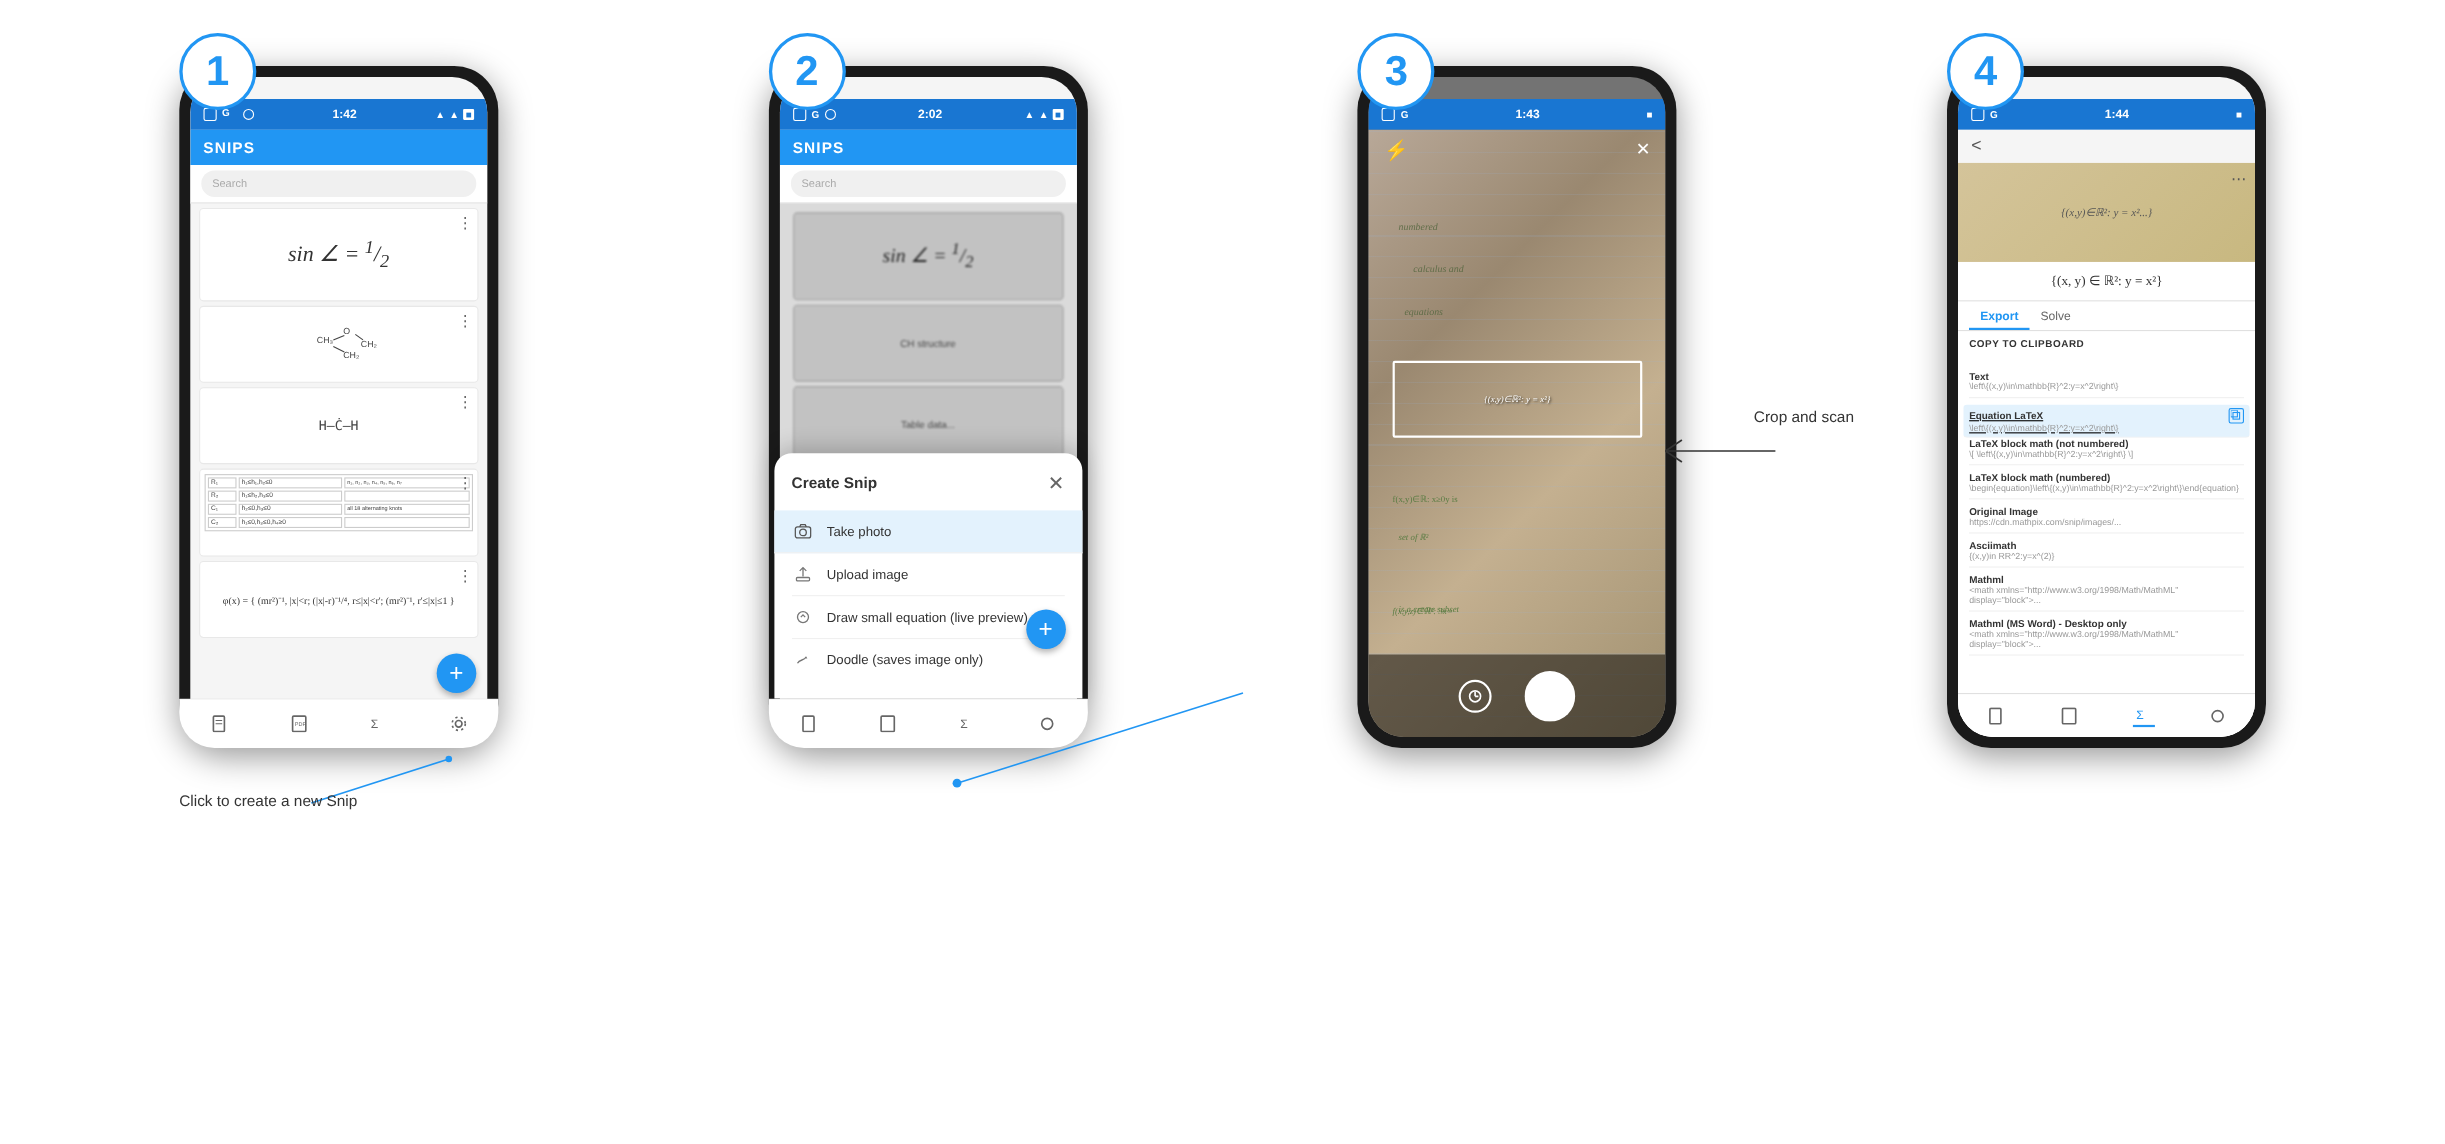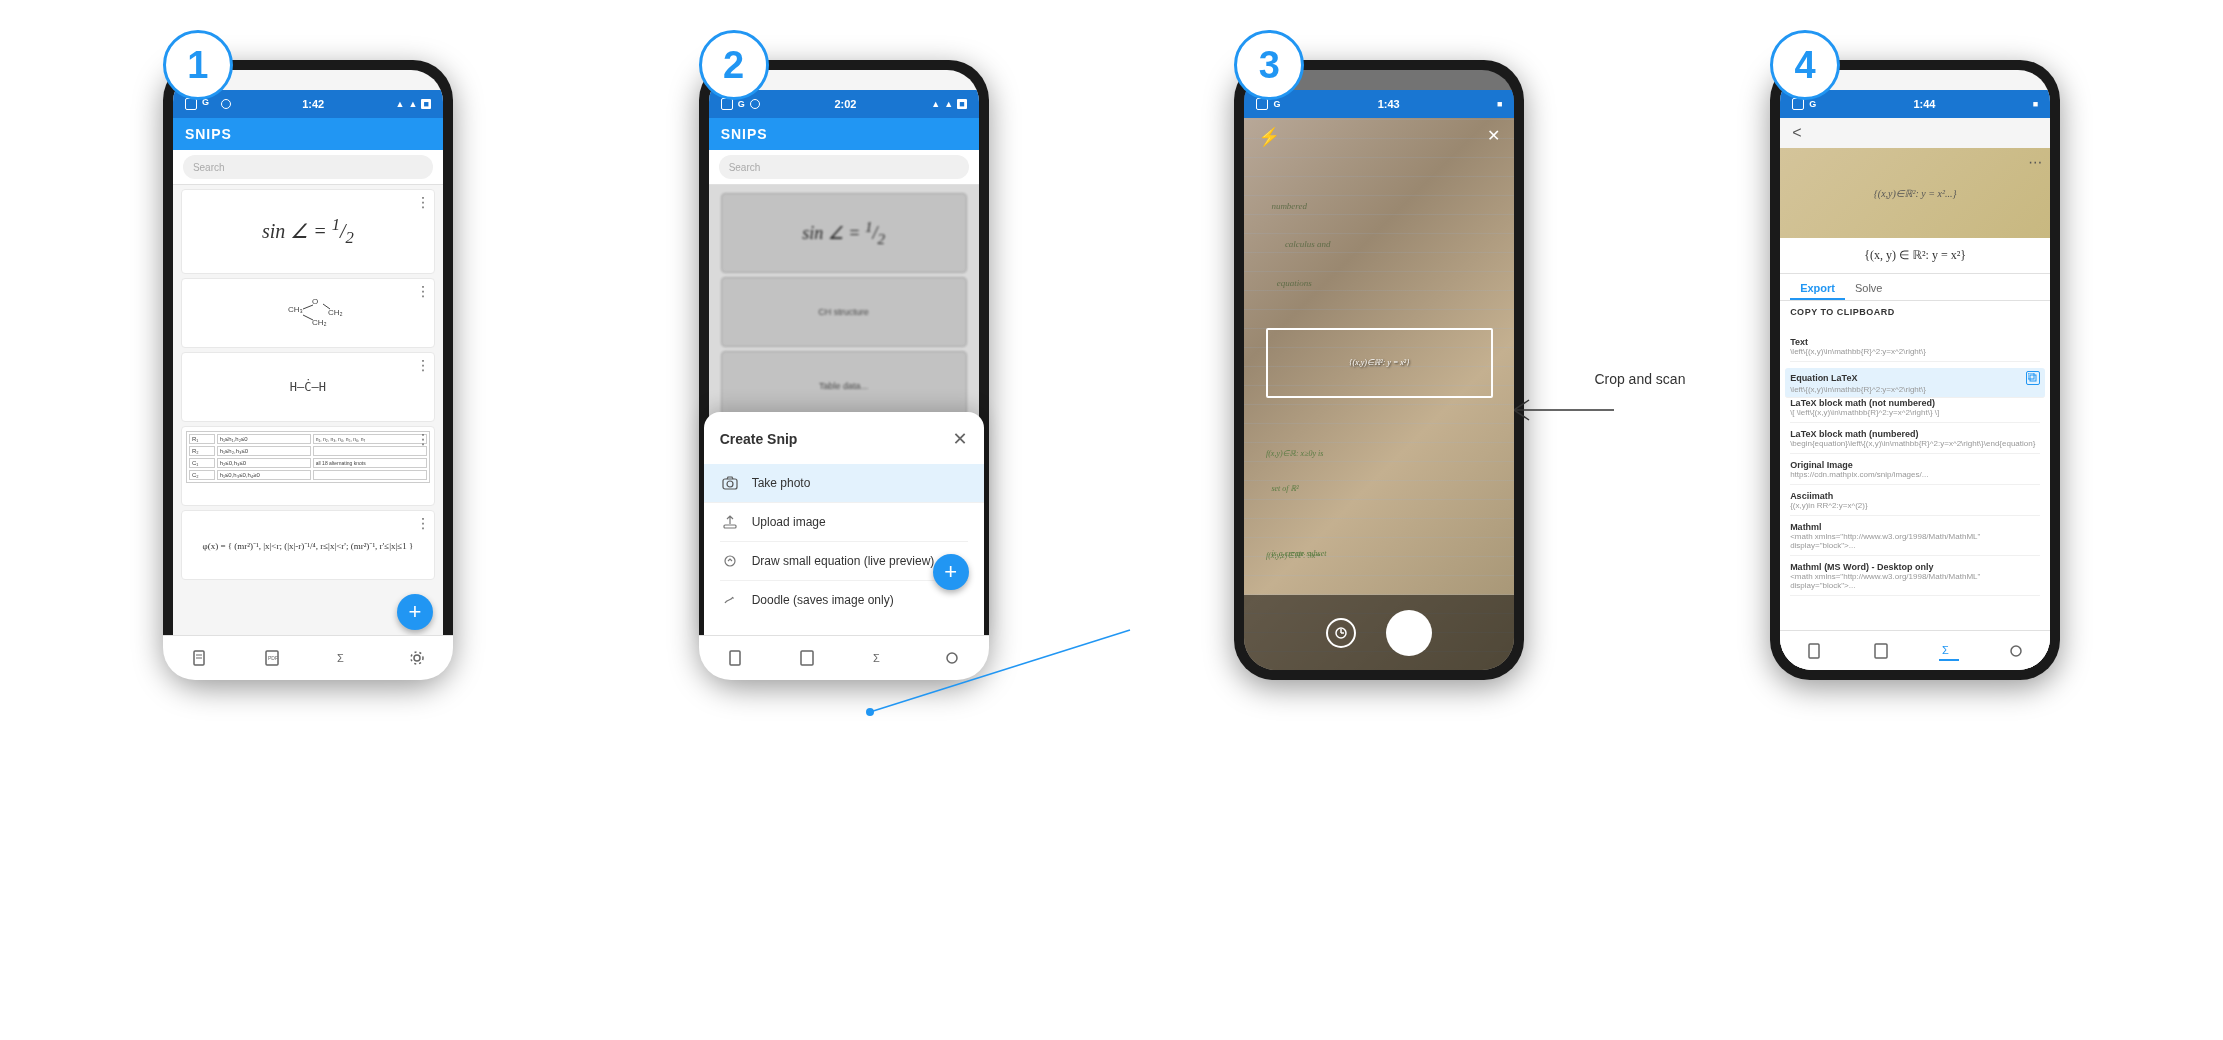--- a/index.html
+++ b/index.html
@@ -303,20 +303,21 @@
     }
     .result-row-value {
       font-size: 8px;
       color: #999;
     }
     .result-row-highlighted {
       background: #e3f2fd;
       border-radius: 3px;
       padding: 3px 5px;
       margin: 0 -5px;
+      text-decoration: underline;
     }
     .result-bottom-nav {
       height: 40px;
       background: white;
       border-top: 1px solid #e0e0e0;
       display: flex;
       align-items: center;
       justify-content: space-around;
       flex-shrink: 0;
     }
@@ -491,20 +492,28 @@
           <div class="bottom-nav-icon">
             <svg width="16" height="16" viewBox="0 0 16 16">
                 <circle cx="8" cy="8" r="3" fill="none" stroke="#666" stroke-width="1.5"></circle>
                 <circle cx="8" cy="8" r="6" fill="none" stroke="#666" stroke-width="1.5" stroke-dasharray="2,3"></circle>
               </svg>
           </div>
         </div>
       </div>
     </div>
 
+    <div style="margin-top:10px; position:relative; display:flex; flex-direction:column; align-items:flex-start; width:290px;">
+
+      <svg width="290" height="50" viewBox="0 0 290 50" style="overflow:visible;">
+        <line x1="245" y1="0" x2="120" y2="40" stroke="#2196F3" stroke-width="1.5"></line>
+        <circle cx="245" cy="0" r="3" fill="#2196F3"></circle>
+      </svg>
+      <div class="annotation-text" style="margin-top:-20px; font-size:14px; color:#333;">Click to create a new Snip</div>
+    </div>
   </div>
 
   <div class="step-wrapper">
     <div class="step-number">2</div>
     <div class="phone-frame">
       <div class="phone-screen">
 
         <div class="phone-status-bar">
           <div class="status-left">
             <div style="background:transparent; border: 1.5px solid white; border-radius:2px; width:12px; height:12px;"></div>
@@ -644,21 +653,21 @@
           <div style="position:absolute; top:15%; left:10%; color:rgba(80,100,60,0.8); font-size:9px; font-style:italic; font-family:'Times New Roman',serif;">numbered</div>
           <div style="position:absolute; top:22%; left:15%; color:rgba(80,100,60,0.8); font-size:9px; font-style:italic; font-family:'Times New Roman',serif;">calculus and</div>
           <div style="position:absolute; top:29%; left:12%; color:rgba(80,100,60,0.8); font-size:9px; font-style:italic; font-family:'Times New Roman',serif;">equations</div>
 
           <div style="position:absolute; top:38%; left:8%; right:8%; height:70px; border:2px solid white; border-radius:2px;">
             <div style="position:absolute; inset:4px; display:flex; align-items:center; justify-content:center;">
               <span style="font-size:8px; color:white; font-family:'Times New Roman',serif; font-style:italic; text-shadow: 1px 1px 2px rgba(0,0,0,0.8);">{(x,y)∈ℝ²: y = x²}</span>
             </div>
           </div>
 
-          <div style="position:absolute; top:60%; left:8%; color:rgba(80,120,60,0.9); font-size:8px; font-style:italic; font-family:'Times New Roman',serif;">f(x,y)∈ℝ: x≥0y is</div>
+          <div style="position:absolute; top:60%; left:8%; color:rgba(80,120,60,0.9); font-size:8px; font-family:'Times New Roman',serif;">f(x,y)∈ℝ: x≥0y is</div>
           <div style="position:absolute; top:66%; left:10%; color:rgba(80,120,60,0.9); font-size:8px; font-style:italic; font-family:'Times New Roman',serif;">set of ℝ²</div>
           <div style="position:absolute; top:72%; left:8%; color:rgba(80,120,60,0.9); font-size:8px; font-style:italic; font-family:'Times New Roman',serif;margin-top:36px;">f(x,y,z)∈ℝ³: 3x=</div>
           <div style="position:absolute; top:78%; left:10%; color:rgba(80,120,60,0.9); font-size:8px; font-style:italic; font-family:'Times New Roman',serif;">is a create subset</div>
 
           <div style="position:absolute; top:8px; left:14px; color:white; font-size:18px;">⚡</div>
 
           <div style="position:absolute; top:8px; right:14px; color:white; font-size:16px;">✕</div>
 
           <div style="position:absolute; bottom:0; left:0; right:0; height:75px; background:rgba(0,0,0,0.5); display:flex; align-items:center; justify-content:center; gap:30px; border-radius:0 0 28px 28px;">
             <div style="width:30px; height:30px; border:2px solid white; border-radius:50%; display:flex; align-items:center; justify-content:center;">

